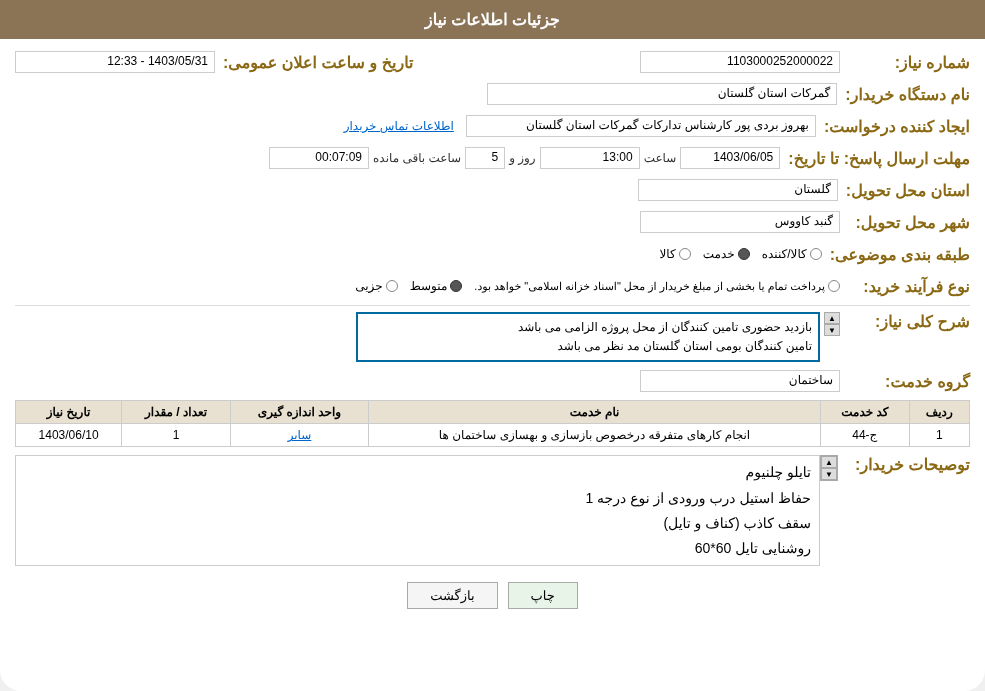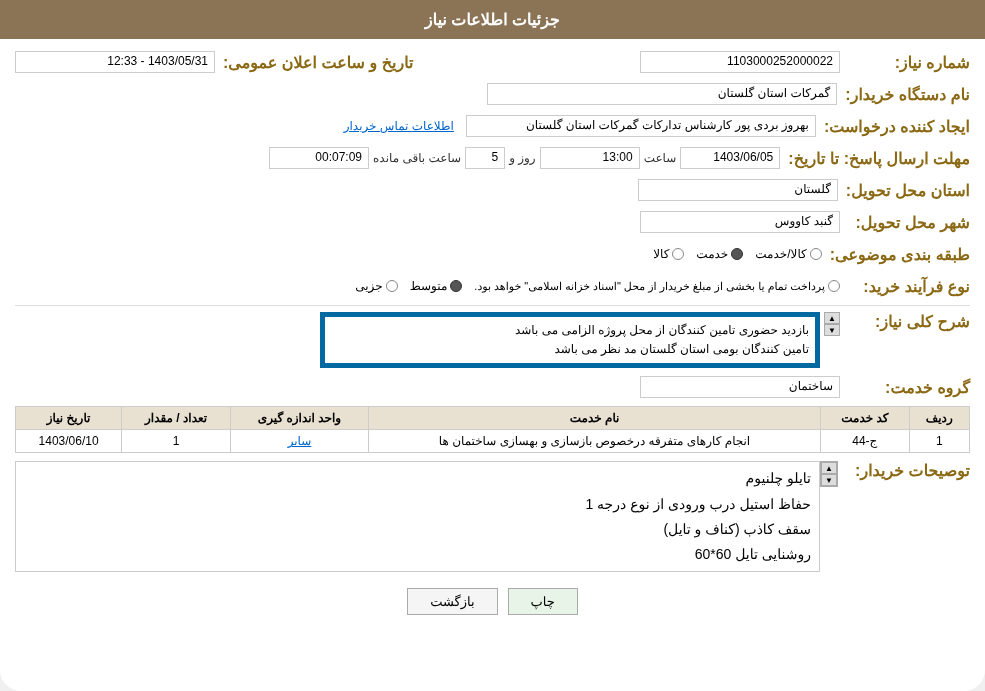--- a/index.html
+++ b/index.html
@@ -84,24 +84,24 @@
       border-radius: 50%;
       border: 1px solid #888;
       background: #fff;
       display: inline-block;
     }
     .radio-circle.checked {
       background: #555;
       border-color: #333;
     }
     .textarea-box {
-      border: 5px solid #0369a1;
+      border: 2px solid #0369a1;
       padding: 4px 6px;
       font-size: 12px;
-      width: 500px;
+      width: 464px;
       min-height: 45px;
       line-height: 1.6;
       text-align: right;
       direction: rtl;
     }
     .scroll-arrows {
       display: flex;
       flex-direction: column;
       margin-left: 4px;
     }
@@ -232,21 +232,21 @@
     <div class="row">
       <span class="label">شهر محل تحویل:</span>
       <span class="value-box medium">گنبد کاووس</span>
     </div>
 
     <div class="row">
       <span class="label">طبقه بندی موضوعی:</span>
       <div class="radio-group">
         <div class="radio-item">
           <span class="radio-circle"></span>
-          <span>کالا/خدمت</span>
+          <span>کالا/کننده</span>
         </div>
         <div class="radio-item">
           <span class="radio-circle checked"></span>
           <span>خدمت</span>
         </div>
         <div class="radio-item">
           <span class="radio-circle"></span>
           <span>کالا</span>
         </div>
       </div>

